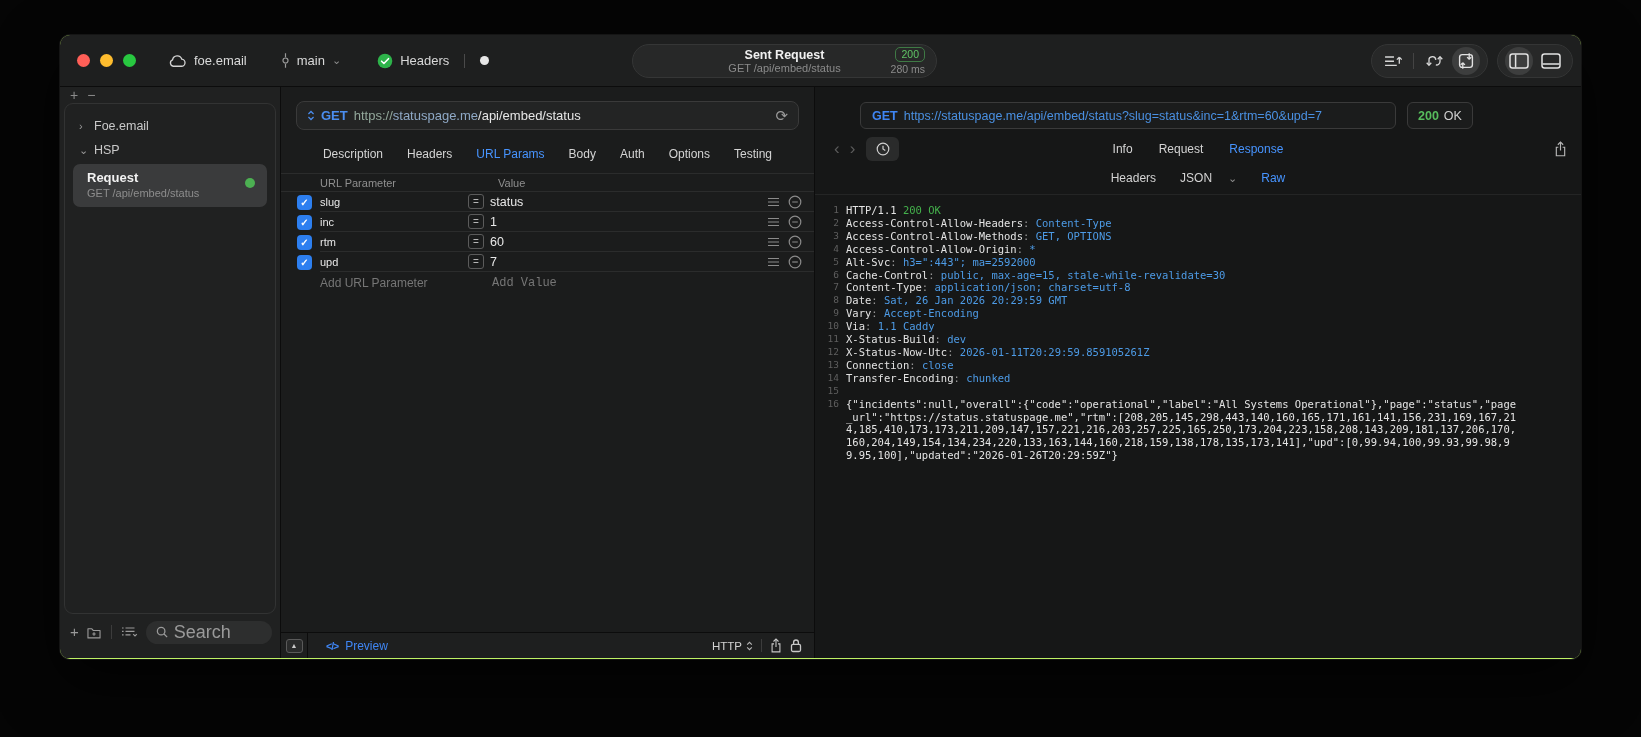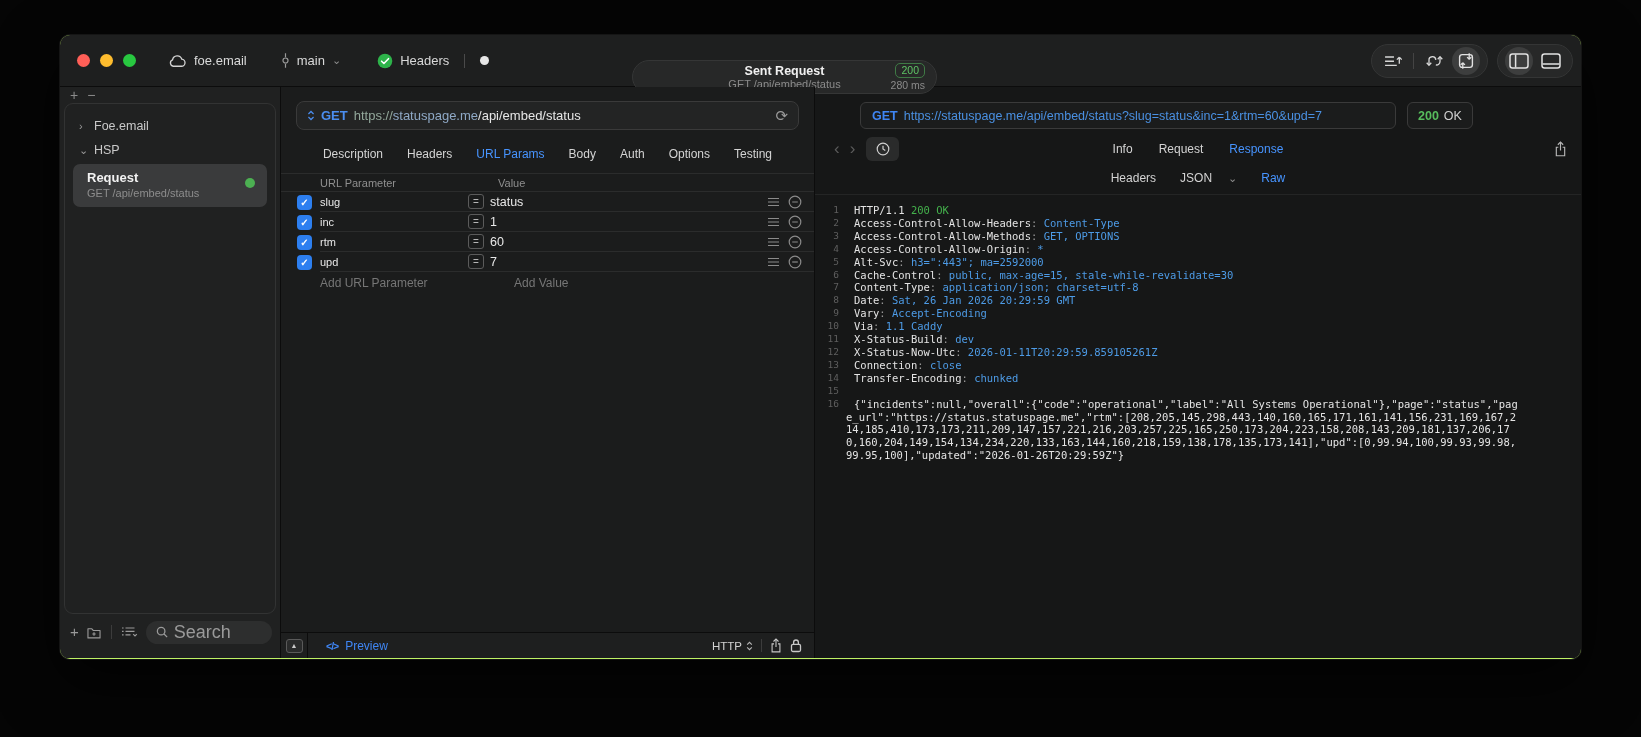--- a/index.html
+++ b/index.html
@@ -15,21 +15,21 @@
   .titlebar { position:relative; height:52px; background:#1e1f1f; display:flex; align-items:center;
               border-bottom:1px solid #0c0c0c; }
   .traffic { display:flex; gap:10px; margin-left:17px; }
   .dot { width:13px; height:13px; border-radius:50%; }
   .dot.r{background:#ff5f57;} .dot.y{background:#febc2e;} .dot.g{background:#28c840;}
   .tb-left { display:flex; align-items:center; margin-left:32px; gap:7px; color:#d9d9d9; font-size:13px; }
   .tb-left .sep { width:1px; height:14px; background:#4a4a4a; margin:0 8px; }
   .whitedot { width:9px; height:9px; border-radius:50%; background:#e7e7e7; }
   .chev { color:#8f8f8f; font-size:11px; }
 
-  .tb-center { position:absolute; left:572px; top:25px; width:305px; height:34px;
+  .tb-center { position:absolute; left:572px; top:9px; width:305px; height:34px;
                background:#272828; border:1px solid #353636; border-radius:17px; }
   .tb-center .pc { position:absolute; inset:0; display:flex; flex-direction:column; align-items:center; justify-content:center; }
   .pc .t1 { color:#f0f0f0; font-size:12.5px; font-weight:bold; line-height:14px; }
   .pc .t2 { color:#8b8b8b; font-size:11px; line-height:13px; }
   .tb-center .pr { position:absolute; right:11px; top:0; height:100%; display:flex; flex-direction:column;
                    align-items:flex-end; justify-content:center; gap:1px; }
   .badge200 { color:#5fc465; border:1px solid #3f7a45; border-radius:5px; font-size:10.5px;
               padding:0 5px; line-height:13px; }
   .ms { color:#8b8b8b; font-size:10.5px; }
 
@@ -87,21 +87,21 @@
                 margin-left:8px; padding-right:12px; }
   .cb { width:15px; height:15px; border-radius:4px; background:#2d7ff0; color:#fff; font-size:10px;
         display:flex; align-items:center; justify-content:center; font-weight:bold; }
   .pname { width:148px; color:#e8e8e8; font-size:11px; }
   .eqbox { width:16px; height:15px; border:1px solid #5b5b5b; border-radius:3px; color:#b5b5b5;
            font-size:10px; display:flex; align-items:center; justify-content:center; margin-right:6px; }
   .pval { flex:1; color:#e8e8e8; font-size:12.5px; }
   .rowic { color:#8a8a8a; display:flex; align-items:center; margin-left:8px; }
   .addrow { display:flex; height:22px; align-items:center; color:#767676; font-size:12px; }
   .addrow .a1 { margin-left:39px; width:156px; }
-  .addrow .a2 { margin-left:38px; }
+  .addrow .a2 { margin-left:16px;font-family:Liberation Mono, monospace; }
   .ed-footer { margin-top:auto; height:26px; border-top:1px solid #0c0c0c; background:#1e1f1f;
                display:flex; align-items:center; }
   .collapsebox { width:27px; height:100%; border-right:1px solid #0c0c0c; display:flex; align-items:center;
                  justify-content:center; }
   .collapsebox .box { width:17px; height:14px; border:1px solid #5a5a5a; border-radius:3px; color:#c9c9c9;
                       font-size:7px; display:flex; align-items:center; justify-content:center; background:#2a2b2b; }
   .previewgrp { display:flex; align-items:center; gap:7px; margin-left:18px; color:#3f86f5; font-size:12px; }
   .codeglyph { font-size:10.5px; font-weight:bold; letter-spacing:-1px; }
   .ef-right { margin-left:auto; display:flex; align-items:center; gap:8px; padding-right:12px; }
   .httpsel { display:flex; align-items:center; gap:4px; color:#d3d3d3; font-size:11.5px; }
@@ -127,21 +127,21 @@
   .resp-share { margin-left:auto; }
   .resp-subtabs { display:flex; justify-content:center; gap:24px; align-items:center; padding:2px 0 9px;
                   font-size:12px; color:#d4d4d4; border-bottom:1px solid #242525; }
   .subtab.active { color:#4794ff; }
   .jsonsel { display:flex; align-items:center; gap:16px; }
   .resp-body { flex:1; padding:9px 12px 0 8px; font-family:"DejaVu Sans Mono", monospace; font-size:10.5px;
                line-height:12.9px; overflow:hidden; }
   .resp-line { display:flex; }
   .resp-line .ln { width:16px; min-width:16px; text-align:right; color:#5f5f5f; font-size:9.5px; margin-right:7px; }
   .resp-line .code { max-width:676px; white-space:pre-wrap; word-break:break-all; }
-  .c-plain { color:#e4e4e4;margin-left:8px; } .c-green { color:#44b24c; } .c-blue { color:#4d9be6; } .c-dim { color:#969696; }
+  .c-plain { color:#e4e4e4; } .c-green { color:#44b24c; } .c-blue { color:#4d9be6; } .c-dim { color:#969696; }
 
   svg { display:block; }
 </style>
 </head>
 <body>
 
 <div class="canvas">
 <div class="window">
 
   <div class="titlebar">

